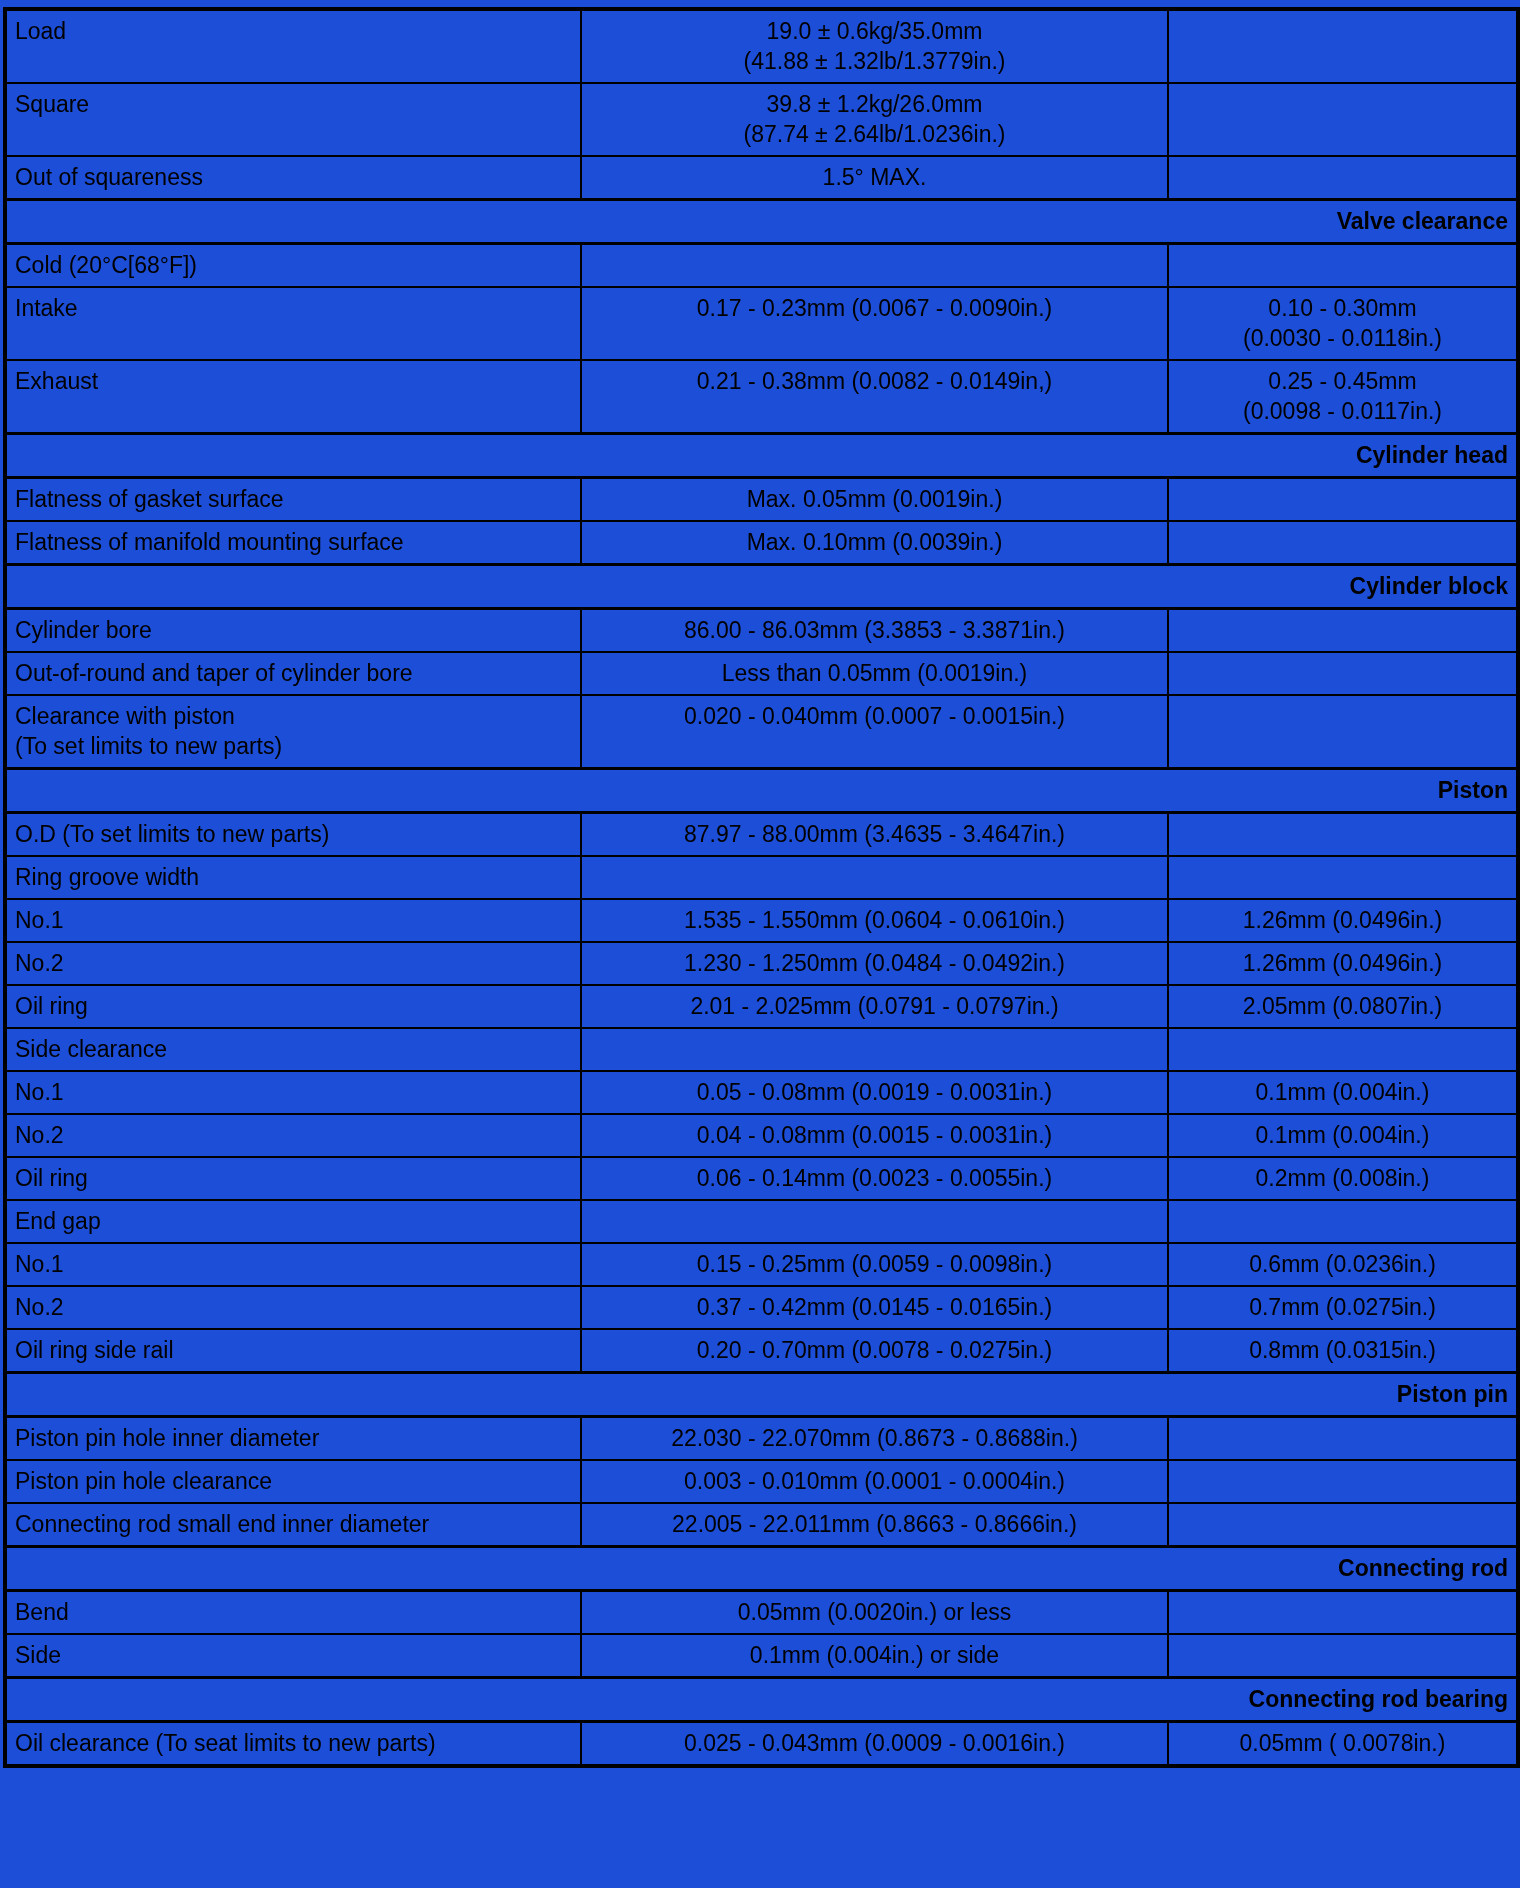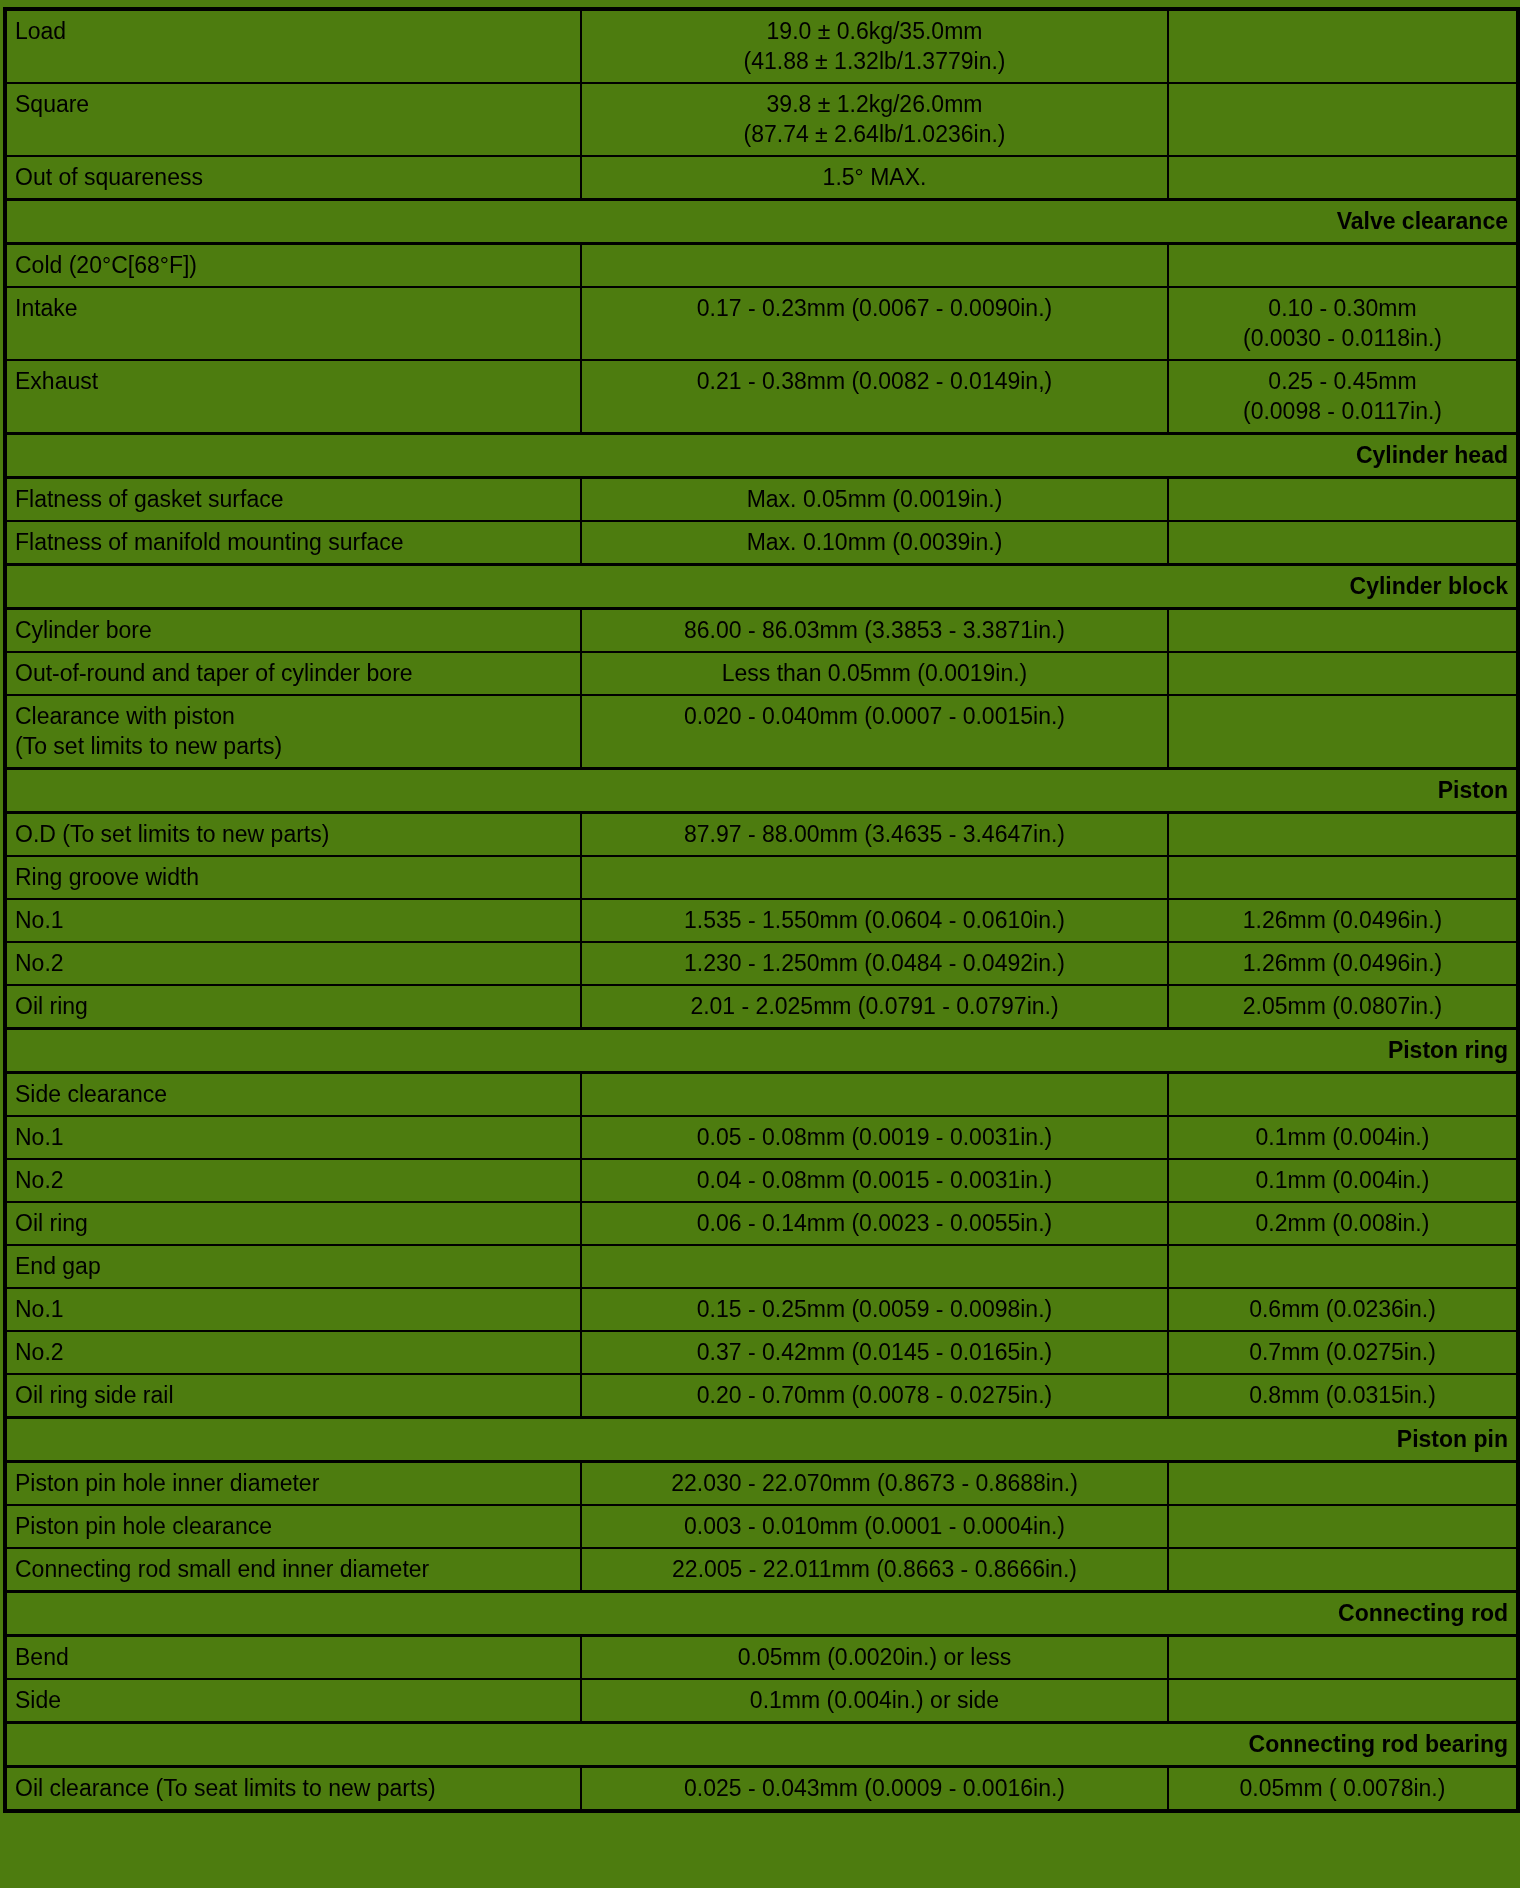--- a/index.html
+++ b/index.html
@@ -9,21 +9,21 @@
   }
   body {
     width: 1520px;
     font-family: "Liberation Sans", "DejaVu Sans", sans-serif;
     color: #000000;
   }
   .page {
     position: relative;
     width: 1520px;
     min-height: 1888px;
-    background: #4d7c0f;
+    background: #1d4ed8;
   }
   table.spec-table {
     position: absolute;
     left: 3px;
     top: 7px;
     width: 1513px;
     border-collapse: collapse;
     table-layout: fixed;
     border: 4px solid #000000;
   }
@@ -152,23 +152,20 @@
         <tr class="data-row">
           <td class="label">No.2</td>
           <td class="standard">1.230 - 1.250mm (0.0484 - 0.0492in.)</td>
           <td class="limit">1.26mm (0.0496in.)</td>
         </tr>
         <tr class="data-row">
           <td class="label">Oil ring</td>
           <td class="standard">2.01 - 2.025mm (0.0791 - 0.0797in.)</td>
           <td class="limit">2.05mm (0.0807in.)</td>
         </tr>
-        <tr class="section-row">
-          <td colspan="3" class="section-cell">Piston ring</td>
-        </tr>
         <tr class="data-row">
           <td class="label">Side clearance</td>
           <td class="standard"></td>
           <td class="limit"></td>
         </tr>
         <tr class="data-row">
           <td class="label">No.1</td>
           <td class="standard">0.05 - 0.08mm (0.0019 - 0.0031in.)</td>
           <td class="limit">0.1mm (0.004in.)</td>
         </tr>

